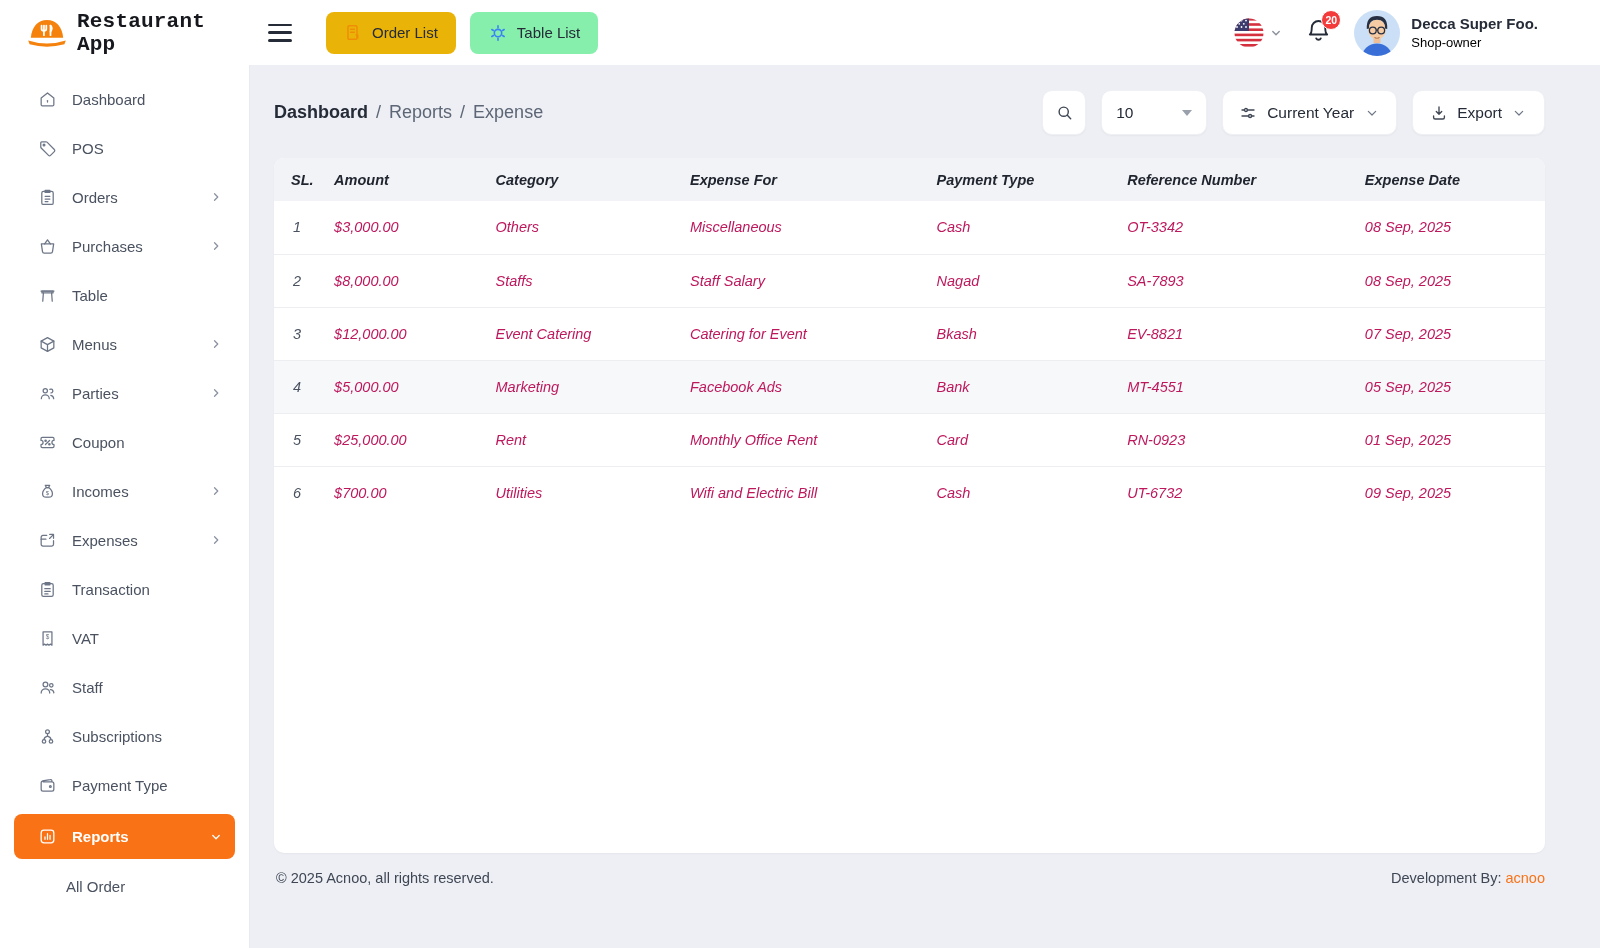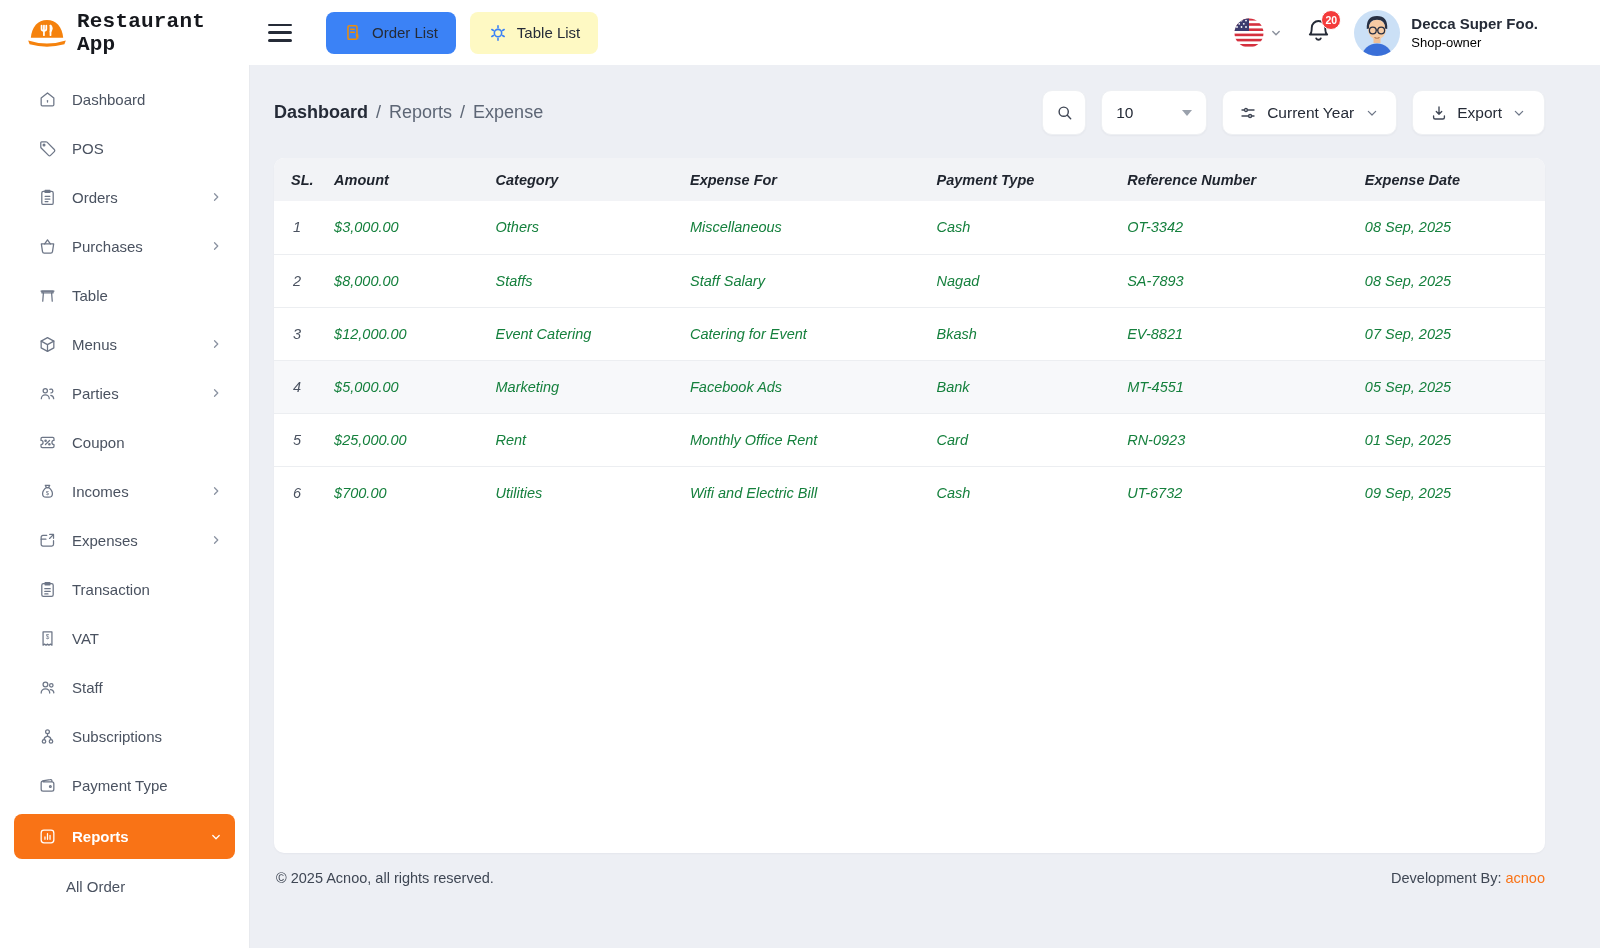--- a/index.html
+++ b/index.html
@@ -7,22 +7,22 @@
 
   
   .topbar { position:fixed; top:0; left:0; width:1600px; height:65px; background:#fff; display:flex; align-items:center; z-index:20; }
   .brand { width:250px; min-width:250px; display:flex; align-items:center; gap:9px; padding-left:26px;font-family:Liberation Mono, monospace; }
   .brand-title { font-size:21px; font-weight:800; color:#16181d; letter-spacing:.2px; }
   .hamburger { margin-left:18px; width:28px; height:22px; display:flex; flex-direction:column; justify-content:space-between; cursor:pointer; padding:2px 0; }
   .hamburger span { display:block; height:2.6px; background:#252b37; border-radius:2px; }
   .hamburger span:nth-child(1){width:24px;} .hamburger span:nth-child(2){width:24px;} .hamburger span:nth-child(3){width:24px;}
   .top-btns { display:flex; gap:14px; margin-left:30px; }
   .pill-btn { display:flex; align-items:center; gap:9px; height:42px; padding:0 18px; border-radius:8px; border:none; font-size:15px; color:#252b37; cursor:pointer; font-family:inherit; }
-  .pill-btn.orange { background:#3b82f6; }
-  .pill-btn.blue { background:#fef9c3;padding-left:18px; }
+  .pill-btn.orange { background:#eab308; }
+  .pill-btn.blue { background:#86efac;padding-left:18px; }
   .top-right { margin-left:auto; display:flex; align-items:center; gap:22px; padding-right:62px; }
   .flag-wrap { display:flex; align-items:center; gap:5px; cursor:pointer; }
   .bell-wrap { position:relative; cursor:pointer; }
   .badge { position:absolute; top:-7px; right:-9px; min-width:20px; height:20px; border-radius:10px; background:#f43b3b; color:#fff; font-size:10.5px; font-weight:700; display:flex; align-items:center; justify-content:center; border:1.5px solid #fff; }
   .user-wrap { display:flex; align-items:center; gap:11px; cursor:pointer; }
   .user-name { font-size:15px; font-weight:700; color:#252b37; }
   .user-role { font-size:13px; color:#000000; margin-top:3px; }
 
   
   .sidebar { position:fixed; top:65px; left:0; bottom:0; width:250px; background:#fff; border-right:1px solid #e8eaee; padding-top:14px; z-index:10; overflow:hidden; }
@@ -49,21 +49,21 @@
   .caret { width:0; height:0; border-left:5px solid transparent; border-right:5px solid transparent; border-top:6px solid #9aa1ac; }
   .ctl-period { padding:0 16px; gap:10px; }
   .ctl-export { padding:0 17px; gap:9px; }
   .ctl svg { fill:none; stroke:#3f4654; stroke-width:1.8; stroke-linecap:round; stroke-linejoin:round; }
 
   
   .card { background:#fff; border-radius:10px; min-height:695px; box-shadow:0 1px 2px rgba(16,24,40,.04); overflow:hidden; }
   table { width:100%; border-collapse:collapse;font-style:italic; }
   thead th { background:#f2f3f6; text-align:left; font-size:14.5px; font-weight:700; color:#1f242e; height:43px; padding:0 8px; }
   thead th:first-child { padding-left:17px; }
-  tbody td { font-size:14.5px; color:#15803d; height:53px; padding:0 8px; border-top:1px solid #eceef1; }
+  tbody td { font-size:14.5px; color:#be185d; height:53px; padding:0 8px; border-top:1px solid #eceef1; }
   tbody tr:first-child td { border-top:none; }
   tbody td:first-child { padding-left:19px; color:#4a5260; }
   tbody tr.hl { background:#f7f8fa; }
 
   
   .footer { display:flex; align-items:center; justify-content:space-between; padding:17px 0 0 2px; font-size:14.5px; color:#3f4754; }
   .dev-link { color:#f97316; cursor:pointer; }
 </style>
 </head>
 <body>

